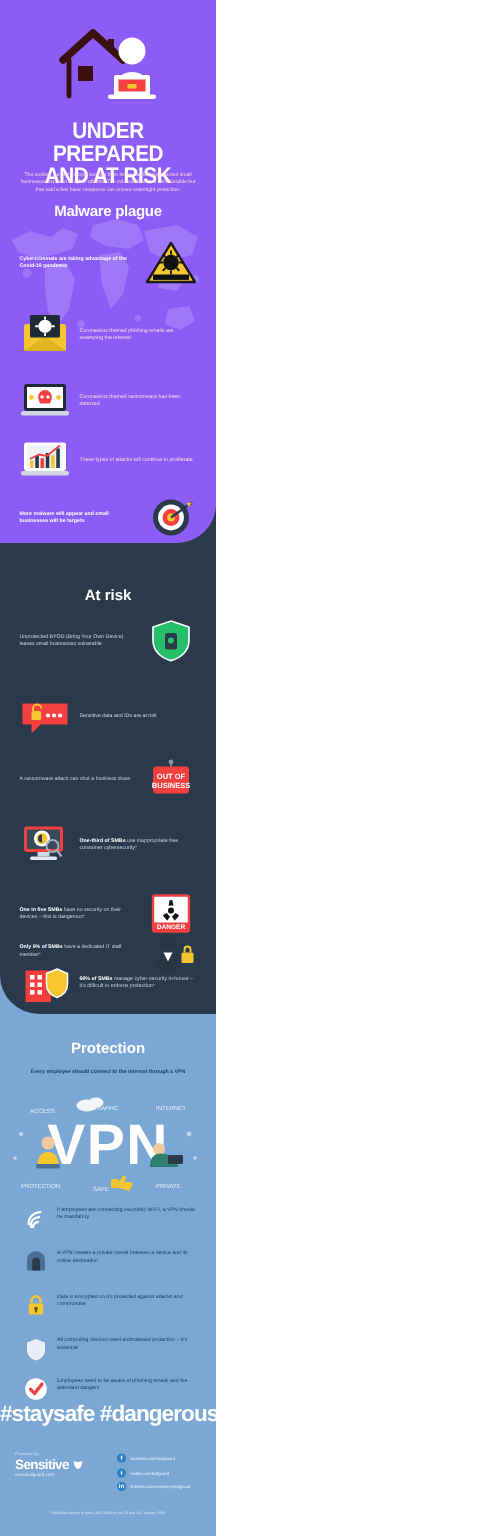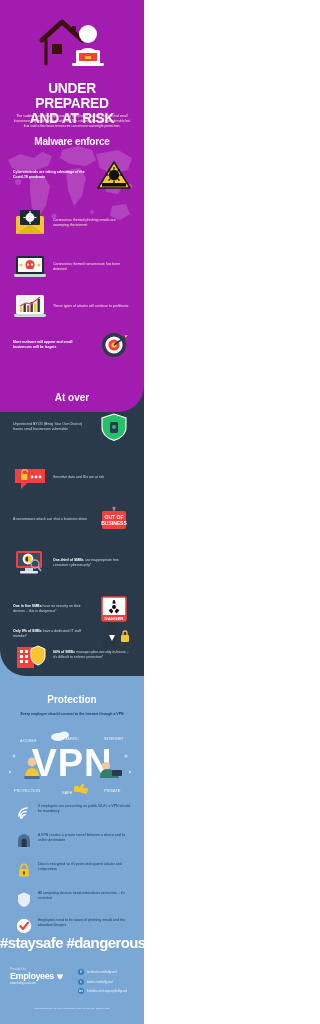--- a/index.html
+++ b/index.html
@@ -14,22 +14,22 @@
     height: 1024px;
     overflow: hidden;
     background: #7BA7D4;
   }
 
   
   .sec-red {
     position: absolute;
     left: 0; top: 0;
     width: 144px;
-    height: 412px;
-    background: #a21caf;
+    height: 362px;
+    background: #8b5cf6;
     border-bottom-right-radius: 26px;
     overflow: hidden;
     z-index: 3;
     padding-left: 44px;
   }
   .worldmap {
     position: absolute;
     left: 0; top: 120px;
     width: 144px; height: 180px;
     opacity: .17;
@@ -236,21 +236,21 @@
       <rect x="72" y="49" width="32" height="3" rx="1.4" fill="#ffffff"></rect>
     </svg>
 
     <div class="hero-title">
       <span>UNDER PREPARED</span>
       <span>AND AT RISK</span>
     </div>
 
     <div class="hero-sub">The sudden surge in people working from home has left unprotected small businesses exposed to cyber-attacks. The vulnerabilities are considerable but that said a few basic measures can ensure watertight protection.</div>
 
-    <div class="sec-head-red">Malware enforce</div>
+    <div class="sec-head-red">Malware plague</div>
 
     <div class="row rev" style="top:160px;">
       <svg class="art" viewBox="0 0 34 30">
         <path d="M17 2 L33 28 L1 28 Z" fill="#F6C62E" stroke="#1a1a1a" stroke-width="1.6" stroke-linejoin="round"></path>
         <circle cx="17" cy="15" r="5.2" fill="#111"></circle>
         <g stroke="#111" stroke-width="1.3">
           <line x1="17" y1="7" x2="17" y2="9.6"></line>
             <line x1="17" y1="20.4" x2="17" y2="23"></line>
           <line x1="9" y1="15" x2="11.6" y2="15"></line>
             <line x1="22.4" y1="15" x2="25" y2="15"></line>
@@ -318,21 +318,21 @@
         <circle cx="17" cy="15" r="8.6" fill="#ffffff"></circle>
         <circle cx="17" cy="15" r="5.6" fill="#F43F3F"></circle>
         <circle cx="17" cy="15" r="2.6" fill="#F6C62E"></circle>
         <path d="M17 15 L31 5" stroke="#2B3A4A" stroke-width="1.6"></path>
         <path d="M31 5 l-3.6 .4 l1.4 2.6 Z" fill="#F6C62E"></path>
       </svg>
       <div class="txt txt-red">More malware will appear and small businesses will be targets</div>
     </div>
   </div>
 
-  <div class="sec-head-navy">At over</div>
+  <div class="sec-head-navy">At risk</div>
 
   <div class="row rev" style="top:412px; z-index:4;">
     <svg class="art" viewBox="0 0 34 30">
       <path d="M17 2 L29 6 V15 c0 7-5.4 11.6-12 13.4 C10.4 26.6 5 22 5 15 V6 Z" fill="#27c06a" stroke="#ffffff" stroke-width="1.1"></path>
       <rect x="13" y="10" width="8" height="11" rx="1.4" fill="#2B3A4A"></rect>
       <circle cx="17" cy="15" r="2" fill="#27c06a"></circle>
     </svg>
     <div class="txt txt-navy">Unprotected BYOD (Bring Your Own Device) leaves small businesses vulnerable</div>
   </div>
 
@@ -509,21 +509,21 @@
       <path d="M4.4 8.2 L7 11 L12 4.6" fill="none" stroke="#F43F3F" stroke-width="2.2" stroke-linecap="round" stroke-linejoin="round"></path>
     </svg>
     <div class="txt">Employees need to be aware of phishing emails and the attendant dangers</div>
   </div>
 
   <div class="hashtags">#staysafe #dangerous</div>
 
   <div class="brandblock">
     <div class="brand-pre">Provided by</div>
     <div class="brand-name">
-      <span>Employees</span>
+      <span>Sensitive</span>
       <svg width="8" height="7" viewBox="0 0 8 7">
         <path d="M1 1 q1.6 .6 3 .6 q1.4 0 3-0.6 l-.4 2 q-.4 2.6 -2.6 3.4 q-2.2-.8 -2.6-3.4 Z" fill="#ffffff"></path>
       </svg>
     </div>
     <div class="brand-url">www.bullguard.com</div>
   </div>
 
   <div class="socials">
     <div class="soc">
       <span class="dot">f</span>

